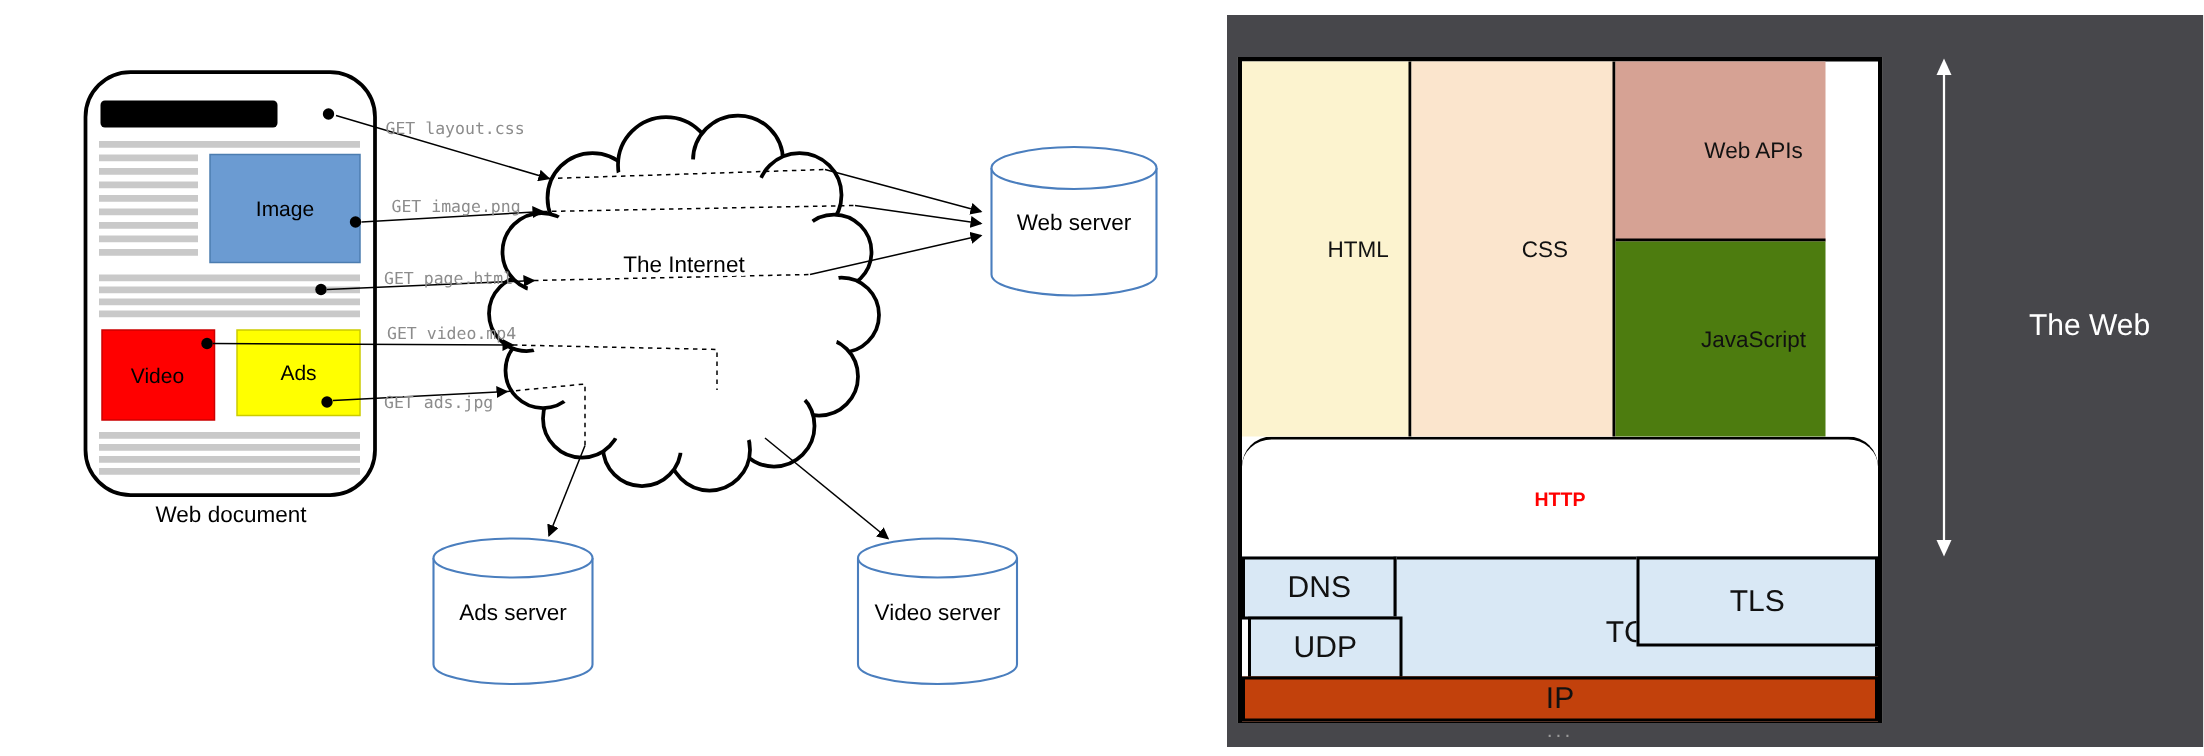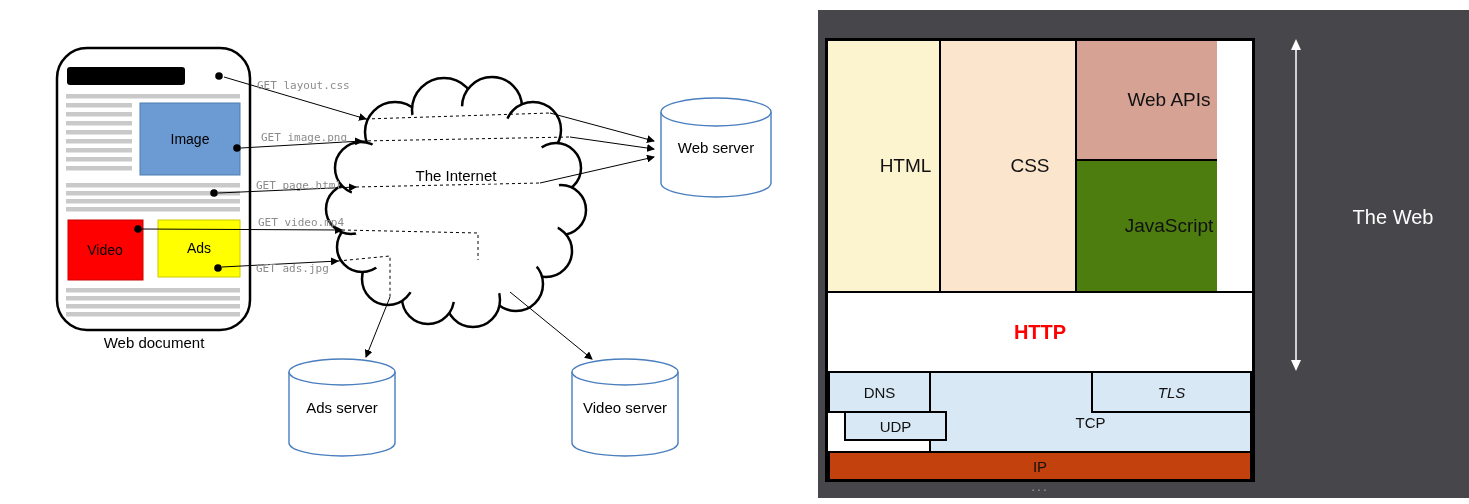--- a/index.html
+++ b/index.html
@@ -23,35 +23,35 @@
   .cyl       { fill:#fff; stroke-width:1.4; }
   .cyl-label { font-size:15px; fill:#000; stroke:none; text-anchor:middle; font-family:"Liberation Sans",sans-serif; }
   .dot       { fill:#000; }
 
   
   .right-panel { position:absolute; left:818px; top:10px; width:651px; height:488px; }
   .stack   { position:absolute; left:7px; top:28px; width:430px; height:444px;
              border:3px solid #000; box-sizing:border-box; background:#fff; }
   .row-top { display:flex; height:250px; }
   .cell    { box-sizing:border-box; display:flex; align-items:center; justify-content:center;
-             font-size:19px; color:#111;padding-left:44px; }
+             font-size:15px; color:#111;padding-left:44px; }
   .cell-html { width:113px; border-right:2px solid #000; }
   .cell-css  { width:136px; border-right:2px solid #000; }
   .col-right { width:140px; display:flex; flex-direction:column; }
   .cell-webapis { height:120px; border-bottom:2px solid #000; }
   .cell-js      { flex:1; }
   .row-http  { height:78px; border-top:2px solid #000; display:flex; align-items:center;
-               justify-content:center; font-size:20px; font-weight:bold; background:#fff; }
+               justify-content:center; font-size:13px; font-weight:bold; background:#fff;border-radius:20px; }
   .proto     { position:relative; height:110px; background:#fff; }
   .proto-box { position:absolute; box-sizing:border-box; border:2px solid #000;
-               display:flex; align-items:center; justify-content:center; font-size:15px; color:#111; }
+               display:flex; align-items:center; justify-content:center; font-size:20px; color:#111; }
   .p-dns { left:0; top:0; width:103px; height:42px; z-index:2; }
-  .p-udp { left:16px; top:40px; width:103px; height:30px; z-index:2; }
+  .p-udp { left:4px; top:40px; width:103px; height:42px; z-index:2; }
   .p-tcp { left:101px; top:0; width:323px; height:82px; padding-top:20px; z-index:1; }
-  .p-tls { left:263px; top:0; width:161px; height:42px; z-index:3;font-style:italic; }
+  .p-tls { left:263px; top:0; width:161px; height:60px; z-index:3; }
   .p-ip  { left:0; top:80px; width:424px; height:30px; z-index:2; }
   .side-arrow { position:absolute; left:466px; top:28px; }
   .side-label { position:absolute; left:500px; top:196px; width:150px; text-align:center;
                 color:#fff; font-size:20px; }
   .dots { position:absolute; left:7px; top:470px; width:430px; text-align:center;
           color:#9a9a9a; font-size:14px; letter-spacing:2px; line-height:12px; }
 </style>
 </head>
 <body>
 

